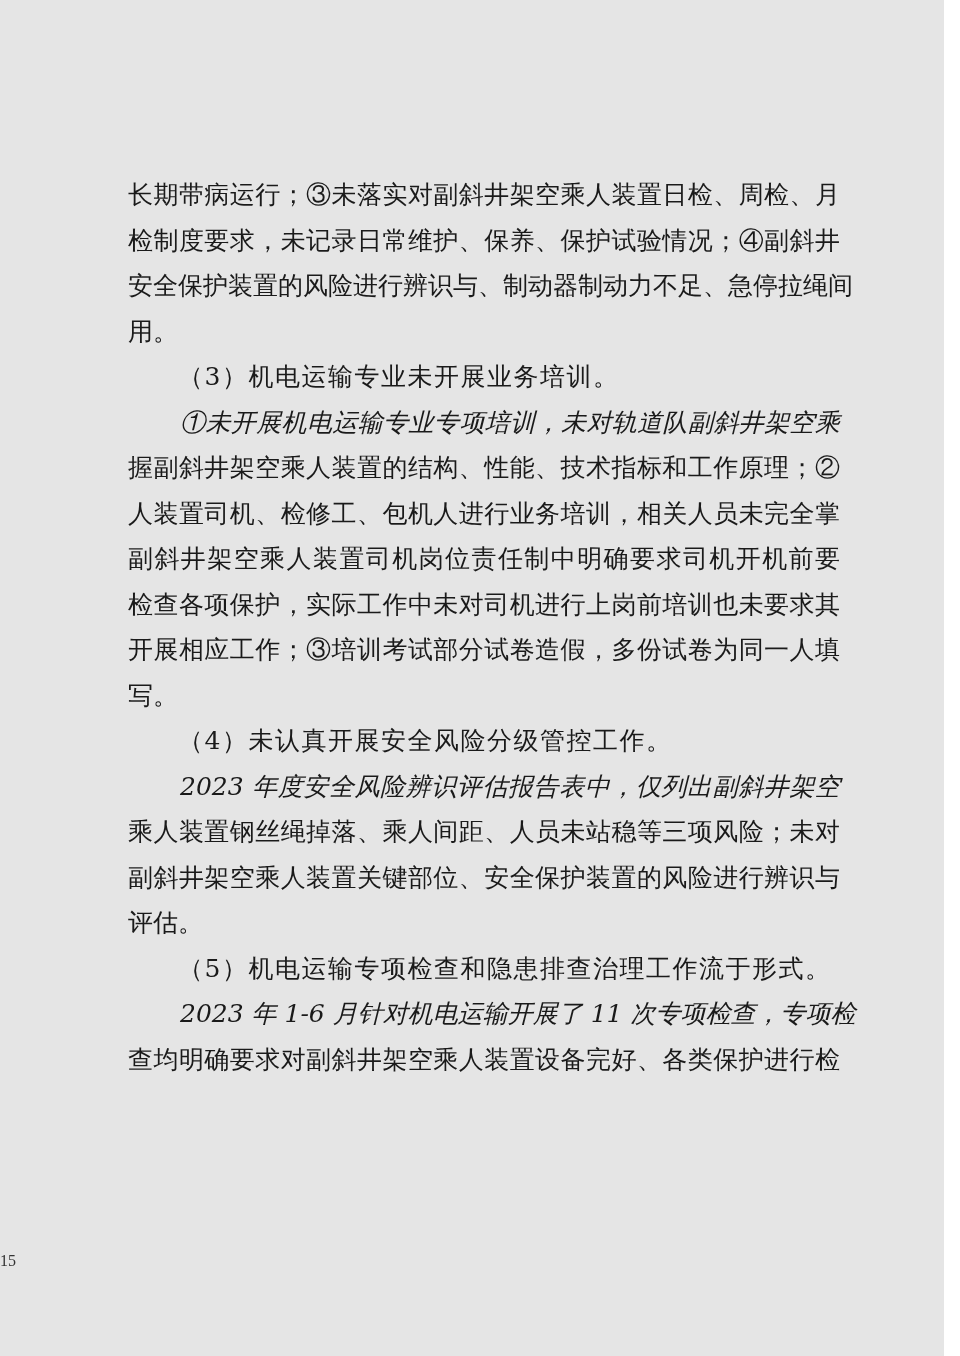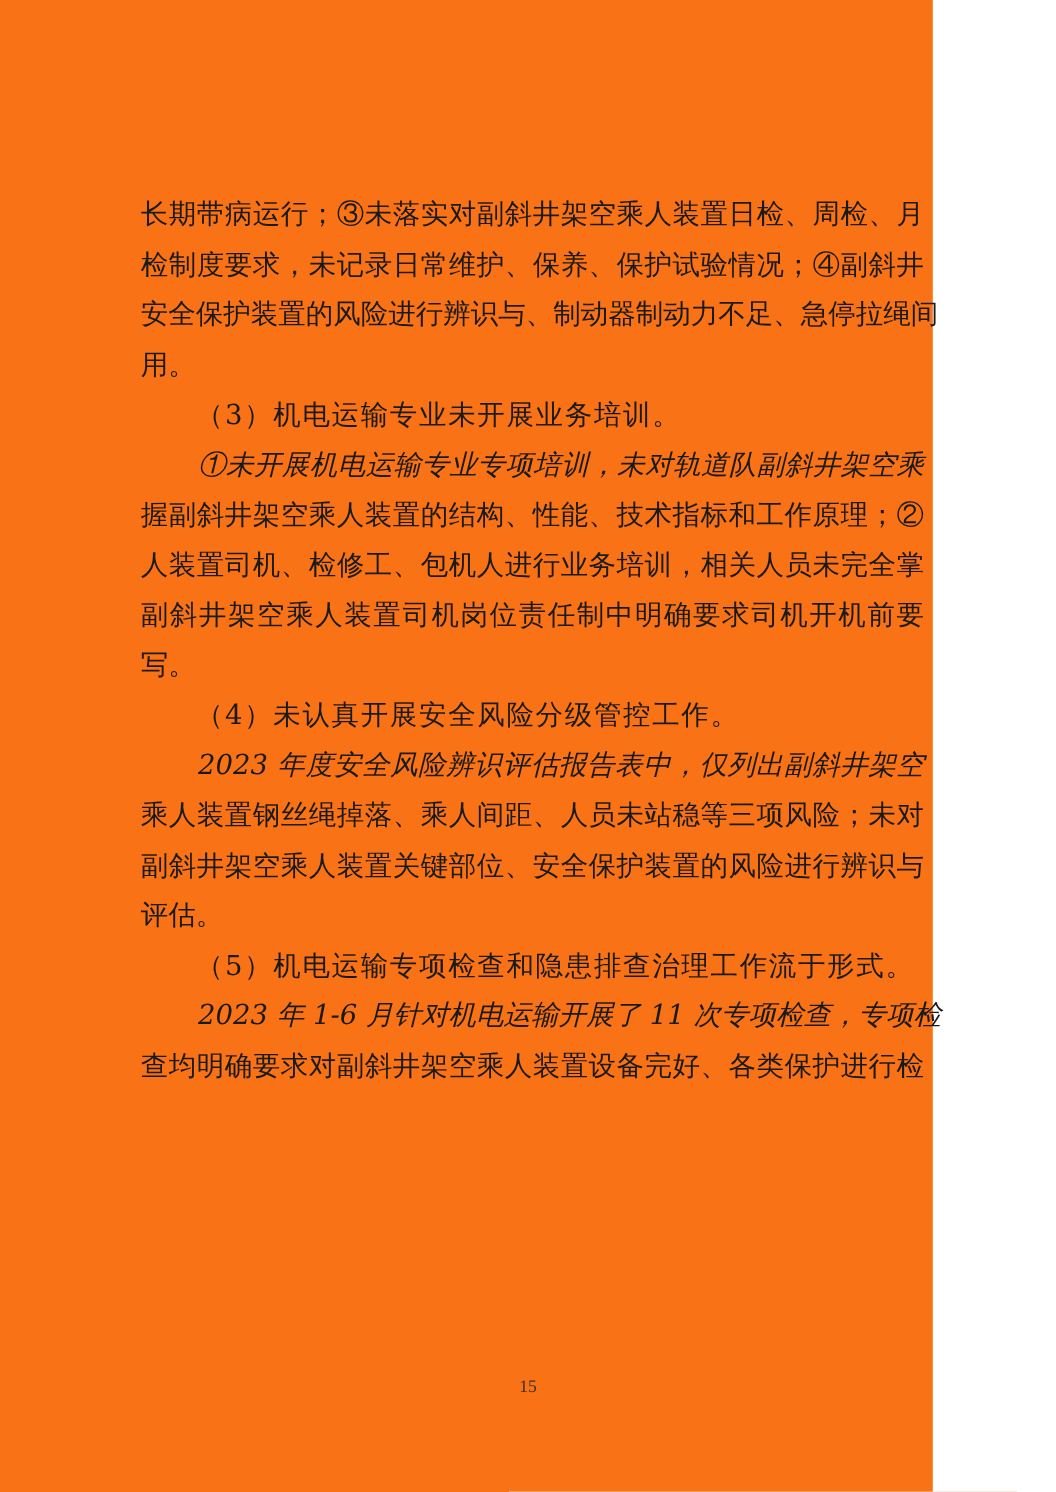--- a/index.html
+++ b/index.html
@@ -11,23 +11,23 @@
     width: 960px;
     height: 1356px;
     position: relative;
     overflow: hidden;
     font-family: "DejaVu Serif", "Liberation Serif", serif;
     color: #1a1a1a;
   }
   .page {
     position: absolute;
     left: 0; top: 0;
-    width: 848px;
+    width: 944px;
     height: 1356px;
-    background: #f97316;
+    background: #e5e5e5;
   }
   .body-text {
     position: absolute;
     left: 128px;
     top: 172px;
     width: 712px;
   }
   .line {
     height: 45.5px;
     line-height: 45.5px;
@@ -52,40 +52,41 @@
     padding-left: 50px;
     text-align: left;
     text-align-last: left;
     letter-spacing: 1.5px;
   }
   .page-number {
     position: absolute;
     left: 0;
     width: 960px;
     top: 1252px;
-    text-align: center;
     font-size: 16px;
     font-family: "Liberation Serif", serif;
     color: #333333;
   }
 </style>
 </head>
 <body>
 
 <div class="page">
   <div class="body-text">
     <div class="line">长期带病运行；③未落实对副斜井架空乘人装置日检、周检、月</div>
     <div class="line">检制度要求，未记录日常维护、保养、保护试验情况；④副斜井</div>
     <div class="line">安全保护装置的风险进行辨识与、制动器制动力不足、急停拉绳间</div>
     <div class="line short">用。</div>
     <div class="line heading">（3）机电运输专业未开展业务培训。</div>
     <div class="line indent">①未开展机电运输专业专项培训，未对轨道队副斜井架空乘</div>
     <div class="line">握副斜井架空乘人装置的结构、性能、技术指标和工作原理；②</div>
     <div class="line">人装置司机、检修工、包机人进行业务培训，相关人员未完全掌</div>
     <div class="line">副斜井架空乘人装置司机岗位责任制中明确要求司机开机前要</div>
+    <div class="line">检查各项保护，实际工作中未对司机进行上岗前培训也未要求其</div>
+    <div class="line">开展相应工作；③培训考试部分试卷造假，多份试卷为同一人填</div>
     <div class="line short">写。</div>
     <div class="line heading">（4）未认真开展安全风险分级管控工作。</div>
     <div class="line indent">2023 年度安全风险辨识评估报告表中，仅列出副斜井架空</div>
     <div class="line">乘人装置钢丝绳掉落、乘人间距、人员未站稳等三项风险；未对</div>
     <div class="line">副斜井架空乘人装置关键部位、安全保护装置的风险进行辨识与</div>
     <div class="line short">评估。</div>
     <div class="line heading">（5）机电运输专项检查和隐患排查治理工作流于形式。</div>
     <div class="line indent">2023 年 1-6 月针对机电运输开展了 11 次专项检查，专项检</div>
     <div class="line">查均明确要求对副斜井架空乘人装置设备完好、各类保护进行检</div>
   </div>

